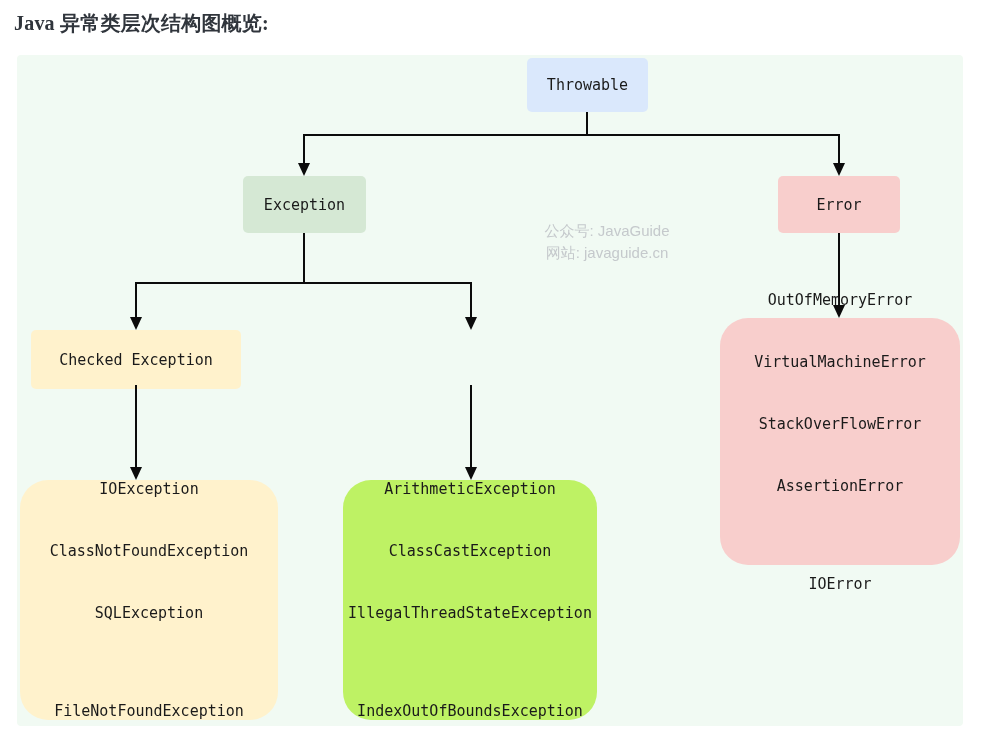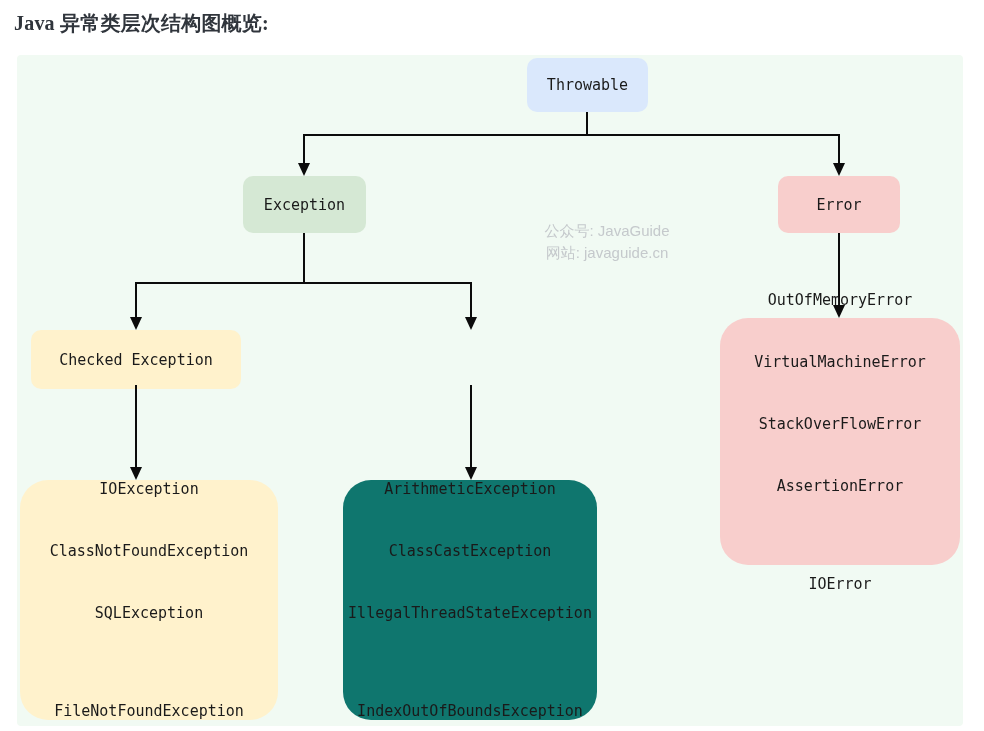--- a/index.html
+++ b/index.html
@@ -33,21 +33,21 @@
     width: 946px;
     height: 671px;
     background: #f1faf3;
     border-radius: 4px;
   }
   .node {
     position: absolute;
     display: flex;
     align-items: center;
     justify-content: center;
-    border-radius: 10px;
+    border-radius: 5px;
     font-family: "DejaVu Sans Mono", "Liberation Mono", monospace;
     font-size: 15px;
     color: #1a1a1a;
     white-space: nowrap;
   }
   .list-box {
     position: absolute;
     display: flex;
     flex-direction: column;
     align-items: center;
@@ -152,21 +152,21 @@
     <div class="arrow-down" style="left:816px; top:250px;"></div>
 
     <div class="list-box" style="left:3px; top:425px; width:258px; height:240px; background:#fff2cc;">
       <div class="li">IOException</div>
       <div class="li">ClassNotFoundException</div>
       <div class="li">SQLException</div>
       <div class="dots h50"></div>
       <div class="li">FileNotFoundException</div>
     </div>
 
-    <div class="list-box" style="left:326px; top:425px; width:254px; height:240px; background:#0f766e;text-align:right;">
+    <div class="list-box" style="left:326px; top:425px; width:254px; height:240px; background:#bef264;text-align:right;">
       <div class="li">ArithmeticException</div>
       <div class="li">ClassCastException</div>
       <div class="li">IllegalThreadStateException</div>
       <div class="dots h50"></div>
       <div class="li">IndexOutOfBoundsException</div>
     </div>
 
     <div class="list-box" style="left:703px; top:263px; width:240px; height:247px; background:#f8cecc;">
       <div class="li">OutOfMemoryError</div>
       <div class="li">VirtualMachineError</div>

